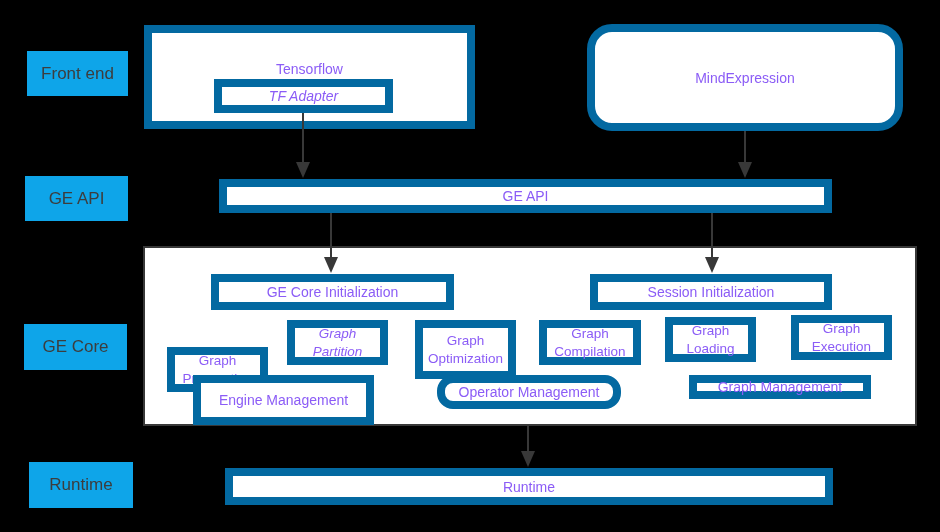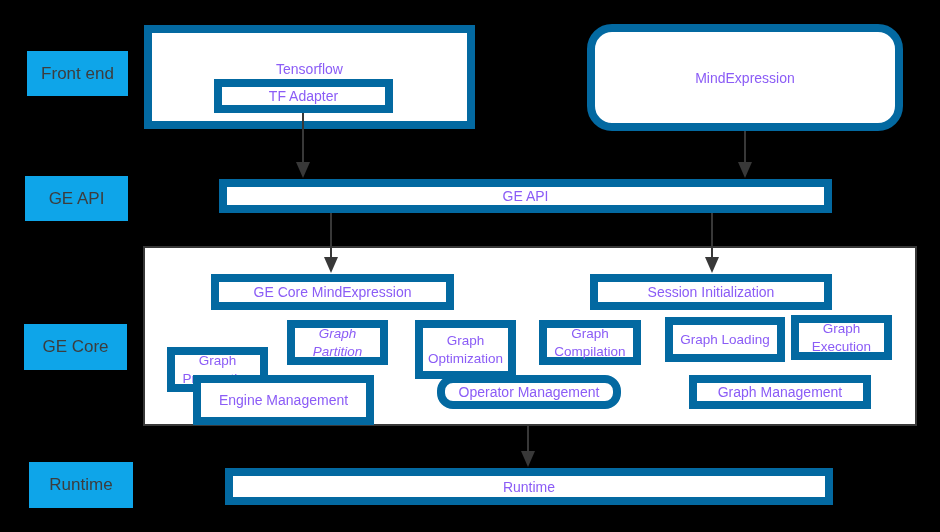--- a/index.html
+++ b/index.html
@@ -88,41 +88,41 @@
 <div id="stage">
 
   <div class="row-label" style="left:27px; top:51px; width:101px; height:45px;">Front end</div>
   <div class="row-label" style="left:25px; top:176px; width:103px; height:45px;">GE API</div>
   <div class="row-label" style="left:24px; top:324px; width:103px; height:46px;">GE Core</div>
   <div class="row-label" style="left:29px; top:462px; width:104px; height:46px;">Runtime</div>
 
   <div class="node titled-node" style="left:144px; top:25px; width:331px; height:104px;">
     <div class="node-title">Tensorflow</div>
   </div>
-  <div class="node" style="left:214px; top:79px; width:179px; height:34px; z-index:4;">TF Adapter</div>
+  <div class="node" style="left:214px; top:79px; width:179px; height:34px; z-index:4;font-style:italic;">TF Adapter</div>
 
   <div class="node" style="left:587px; top:24px; width:316px; height:107px;border-radius:25px;">MindExpression</div>
 
   <div class="node" style="left:219px; top:179px; width:613px; height:34px;">GE API</div>
 
   <div class="container-node" style="left:143px; top:246px; width:774px; height:180px;"></div>
 
-  <div class="node" style="left:211px; top:274px; width:243px; height:36px;">GE Core MindExpression</div>
+  <div class="node" style="left:211px; top:274px; width:243px; height:36px;">GE Core Initialization</div>
   <div class="node" style="left:590px; top:274px; width:242px; height:36px;text-align:right;">Session Initialization</div>
 
   <div class="node small-node" style="left:167px; top:320px; width:101px; height:45px;margin-top:27px;">Graph Preparation</div>
   <div class="node small-node" style="left:287px; top:320px; width:101px; height:45px;font-style:italic;">Graph Partition</div>
   <div class="node small-node" style="left:415px; top:320px; width:101px; height:59px;">Graph Optimization</div>
   <div class="node small-node" style="left:539px; top:320px; width:102px; height:45px;">Graph Compilation</div>
-  <div class="node small-node" style="left:665px; top:317px; width:120px; height:45px;">Graph Loading</div>
+  <div class="node small-node" style="left:665px; top:317px; width:91px; height:45px;">Graph Loading</div>
   <div class="node small-node" style="left:791px; top:315px; width:101px; height:45px;">Graph Execution</div>
 
   <div class="node" style="left:193px; top:375px; width:181px; height:50px;">Engine Management</div>
   <div class="node" style="left:437px; top:375px; width:184px; height:34px;border-radius:16px;">Operator Management</div>
-  <div class="node" style="left:689px; top:375px; width:182px; height:34px;">Graph Management</div>
+  <div class="node" style="left:689px; top:375px; width:182px; height:24px;">Graph Management</div>
 
   <div class="node" style="left:225px; top:468px; width:608px; height:37px;">Runtime</div>
 
   <div class="arrow" style="left:296px; top:113px; height:65px;">
     <div class="shaft"></div>
     <div class="head"></div>
   </div>
   <div class="arrow" style="left:738px; top:131px; height:47px;">
     <div class="shaft"></div>
     <div class="head"></div>

